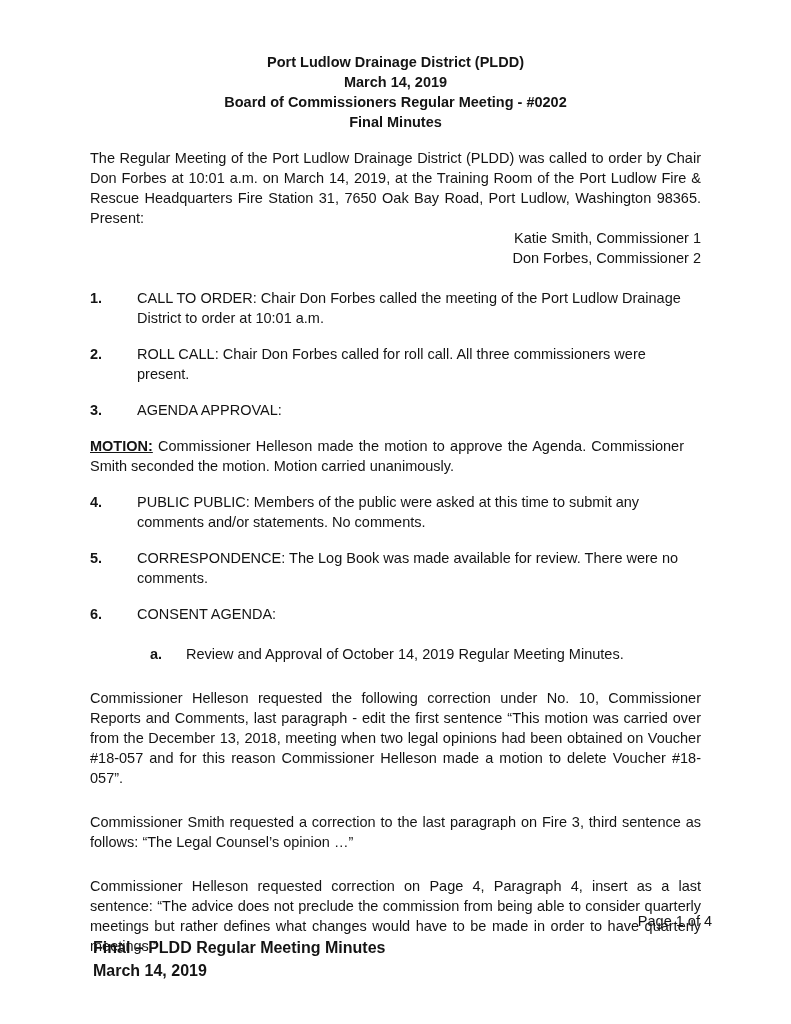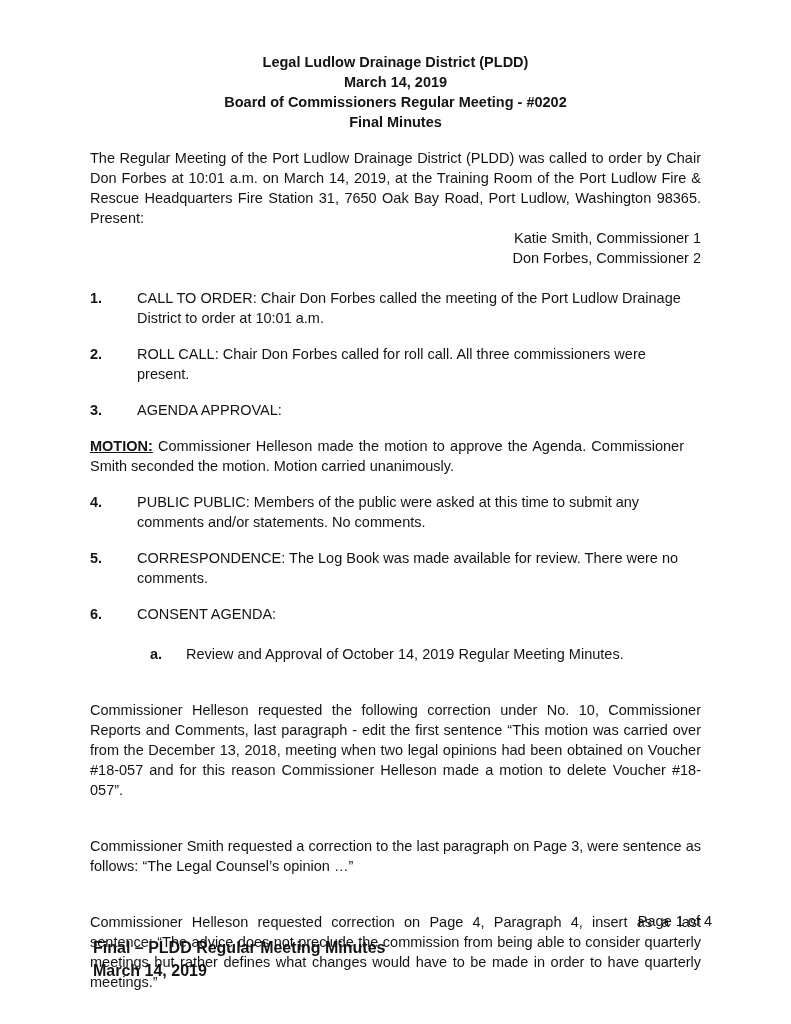--- a/index.html
+++ b/index.html
@@ -22,37 +22,37 @@
   .attendees { text-align: right; margin: 0; }
   .items { margin-top: 20px; }
   .item { display: flex; margin-bottom: 16px; }
   .item-num { flex: 0 0 47px; font-weight: bold; }
   .item-body { flex: 1; }
   .item-label { font-weight: normal; margin-top: 24px; }
   .motion { text-align: justify; margin: 0 17px 16px 0; }
   .motion-label { font-weight: bold; text-decoration: underline; }
   .subitem { display: flex; margin: 20px 0 0 60px; }
   .subitem-num { flex: 0 0 36px; font-weight: bold; }
-  .correction { text-align: justify; margin: 36px 0 0 0; }
+  .correction { text-align: justify; margin: 24px 0 0 0; }
   .footer {
     position: absolute;
     left: 90px;
     right: 79px;
     bottom: 42px;
   }
   .page-number { text-align: right; margin-bottom: 6px; }
   .footer-lines { font-size: 16px; font-weight: bold; line-height: 1.4; padding-left: 3px; }
 </style>
 </head>
 <body>
 
 <div class="page">
 
   <div class="doc-header">
-    <div>Legal Ludlow Drainage District (PLDD)</div>
+    <div>Port Ludlow Drainage District (PLDD)</div>
     <div>March 14, 2019</div>
     <div>Board of Commissioners Regular Meeting - #0202</div>
     <div>Final Minutes</div>
   </div>
 
   <p class="intro">The Regular Meeting of the Port Ludlow Drainage District (PLDD) was called to order by Chair Don Forbes at 10:01 a.m. on March 14, 2019, at the Training Room of the Port Ludlow Fire &amp; Rescue Headquarters Fire Station 31, 7650 Oak Bay Road, Port Ludlow, Washington 98365. Present:</p>
 
   <div class="attendees">
     <div>Katie Smith, Commissioner 1</div>
     <div>Don Forbes, Commissioner 2</div>
@@ -93,21 +93,21 @@
     </div>
 
     <div class="subitem">
       <span class="subitem-num">a.</span>
       <span>Review and Approval of October 14, 2019 Regular Meeting Minutes.</span>
     </div>
 
   </div>
 
   <p class="correction">Commissioner Helleson requested the following correction under No. 10, Commissioner Reports and Comments, last paragraph - edit the first sentence “This motion was carried over from the December 13, 2018, meeting when two legal opinions had been obtained on Voucher #18-057 and for this reason Commissioner Helleson made a motion to delete Voucher #18-057”.</p>
-  <p class="correction">Commissioner Smith requested a correction to the last paragraph on Page 3, were sentence as follows: “The Legal Counsel’s opinion …”</p>
+  <p class="correction">Commissioner Smith requested a correction to the last paragraph on Fire 3, third sentence as follows: “The Legal Counsel’s opinion …”</p>
   <p class="correction">Commissioner Helleson requested correction on Page 4, Paragraph 4, insert as a last sentence: “The advice does not preclude the commission from being able to consider quarterly meetings but rather defines what changes would have to be made in order to have quarterly meetings.”</p>
 
   <div class="footer">
     <div class="page-number">Page 1 of 4</div>
     <div class="footer-lines">
       <div>Final – PLDD Regular Meeting Minutes</div>
       <div>March 14, 2019</div>
     </div>
   </div>
 

